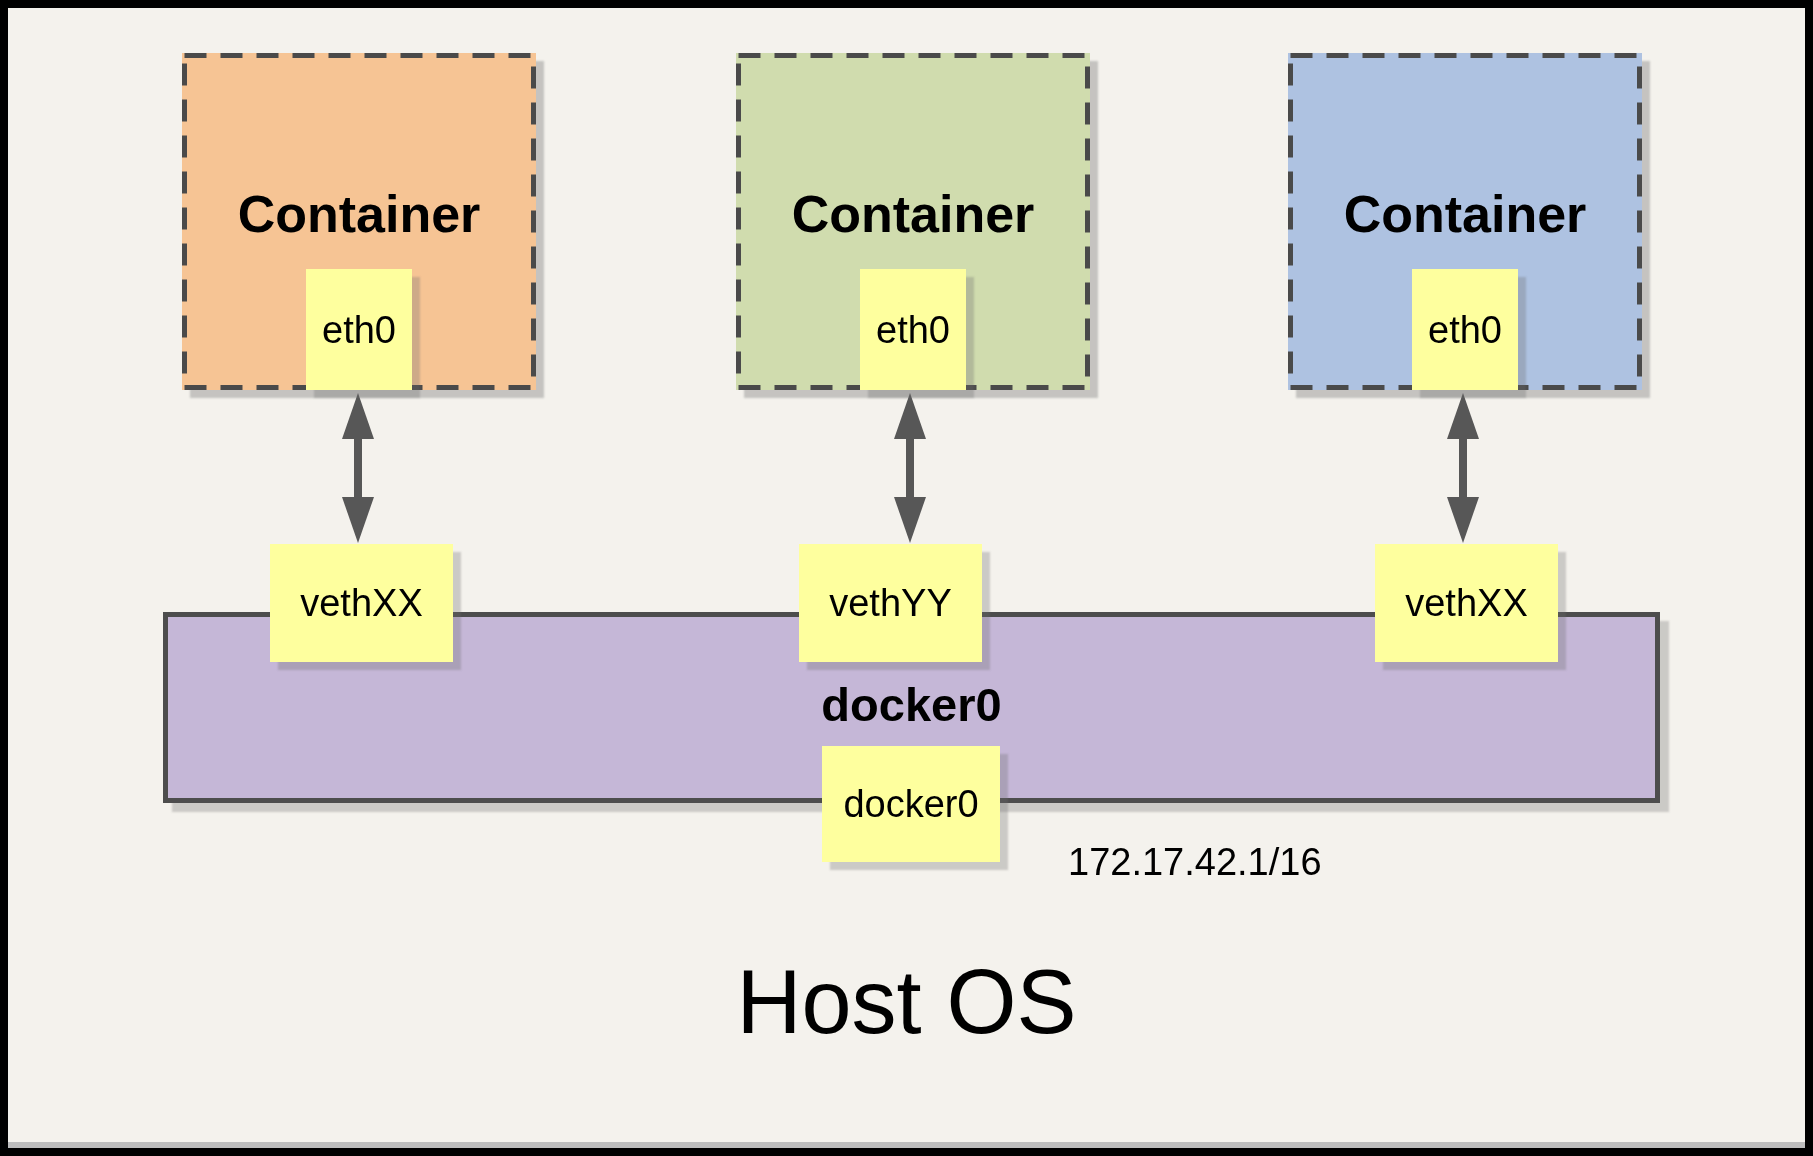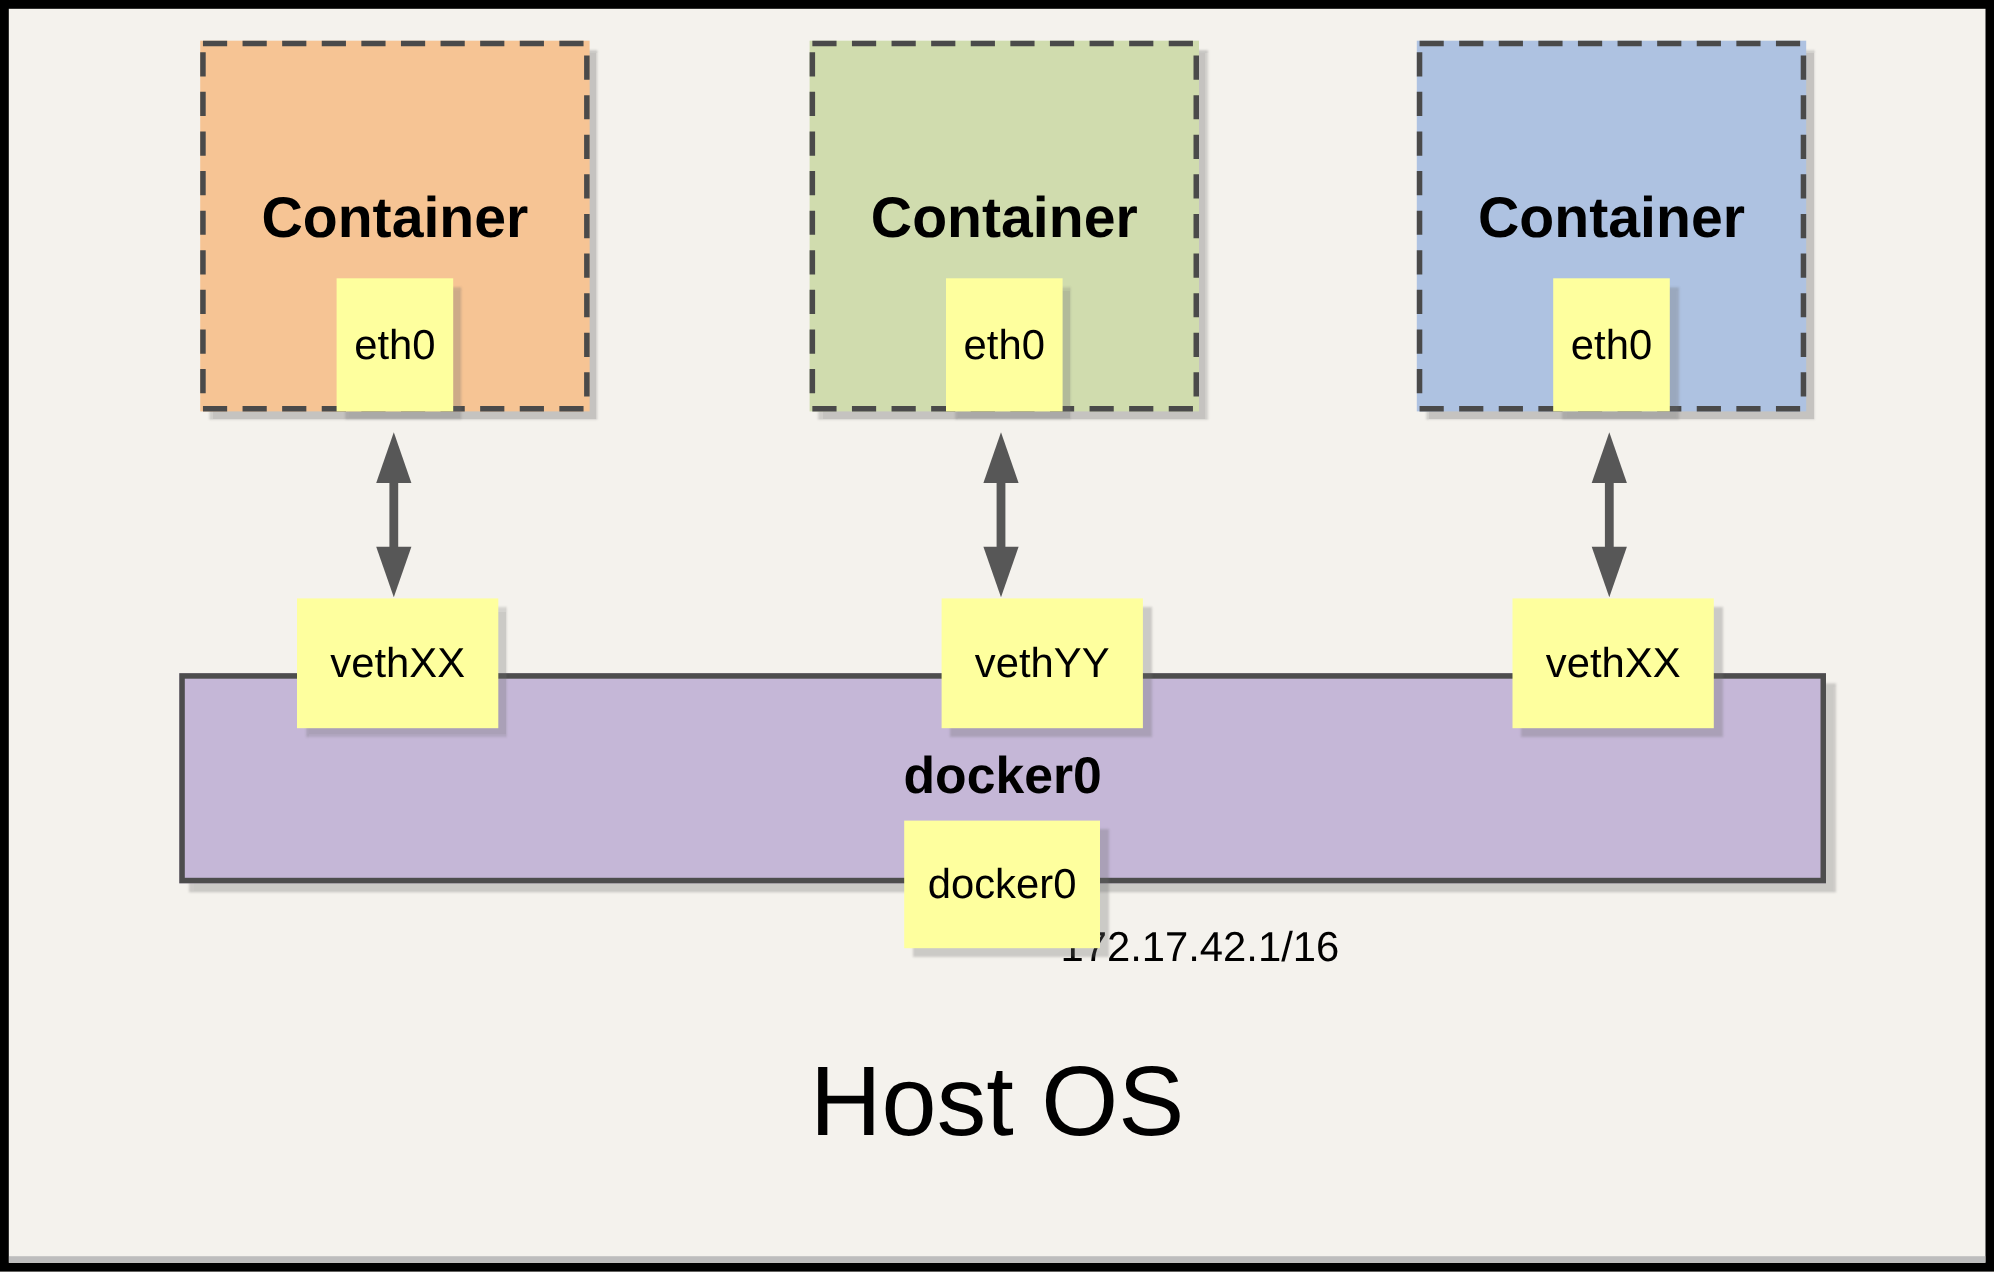--- a/index.html
+++ b/index.html
@@ -29,21 +29,21 @@
   .page::after{
     content:"";
     position:absolute;left:0;right:0;bottom:0;height:6px;
     background:#bdbdbd;
     pointer-events:none;
   }
 
   
   .container-box{
     position:absolute;
-    top:29px;width:354px;height:337px;
+    top:45px;width:354px;height:337px;
     box-shadow:8px 8px 2px rgba(110,110,110,0.35);
   }
   .container-box.c1{left:174px;}
   .container-box.c2{left:728px;}
   .container-box.c3{left:1280px;}
   .dash{
     position:absolute;inset:0;width:100%;height:100%;
     overflow:visible;
   }
   .dash rect{
@@ -70,21 +70,21 @@
     position:absolute;
     left:50%;transform:translateX(-50%);
     bottom:0;
     width:106px;height:121px;
   }
   .veth-box{
     position:absolute;
     top:536px;width:183px;height:118px;
   }
   .veth-box.v1{left:262px;}
-  .veth-box.v2{left:848px;}
+  .veth-box.v2{left:791px;}
   .veth-box.v3{left:1367px;}
 
   
   .arrow{
     position:absolute;top:384px;width:36px;height:152px;
     z-index:2;
   }
   .arrow.a1{left:332px;}
   .arrow.a2{left:884px;}
   .arrow.a3{left:1437px;}
@@ -106,21 +106,21 @@
     text-align:center;
     font-size:47px;font-weight:bold;line-height:1;
   }
   .docker0-box{
     position:absolute;
     left:814px;top:738px;
     width:178px;height:116px;
   }
   .ip-label{
     position:absolute;
-    left:956px;top:832px;
+    left:1060px;top:832px;
     font-size:38px;line-height:1.2;
   }
 
   
   .host-label{
     position:absolute;left:0;top:949px;width:100%;
     text-align:center;
     font-size:90px;font-weight:normal;line-height:1;
   }
 </style>

